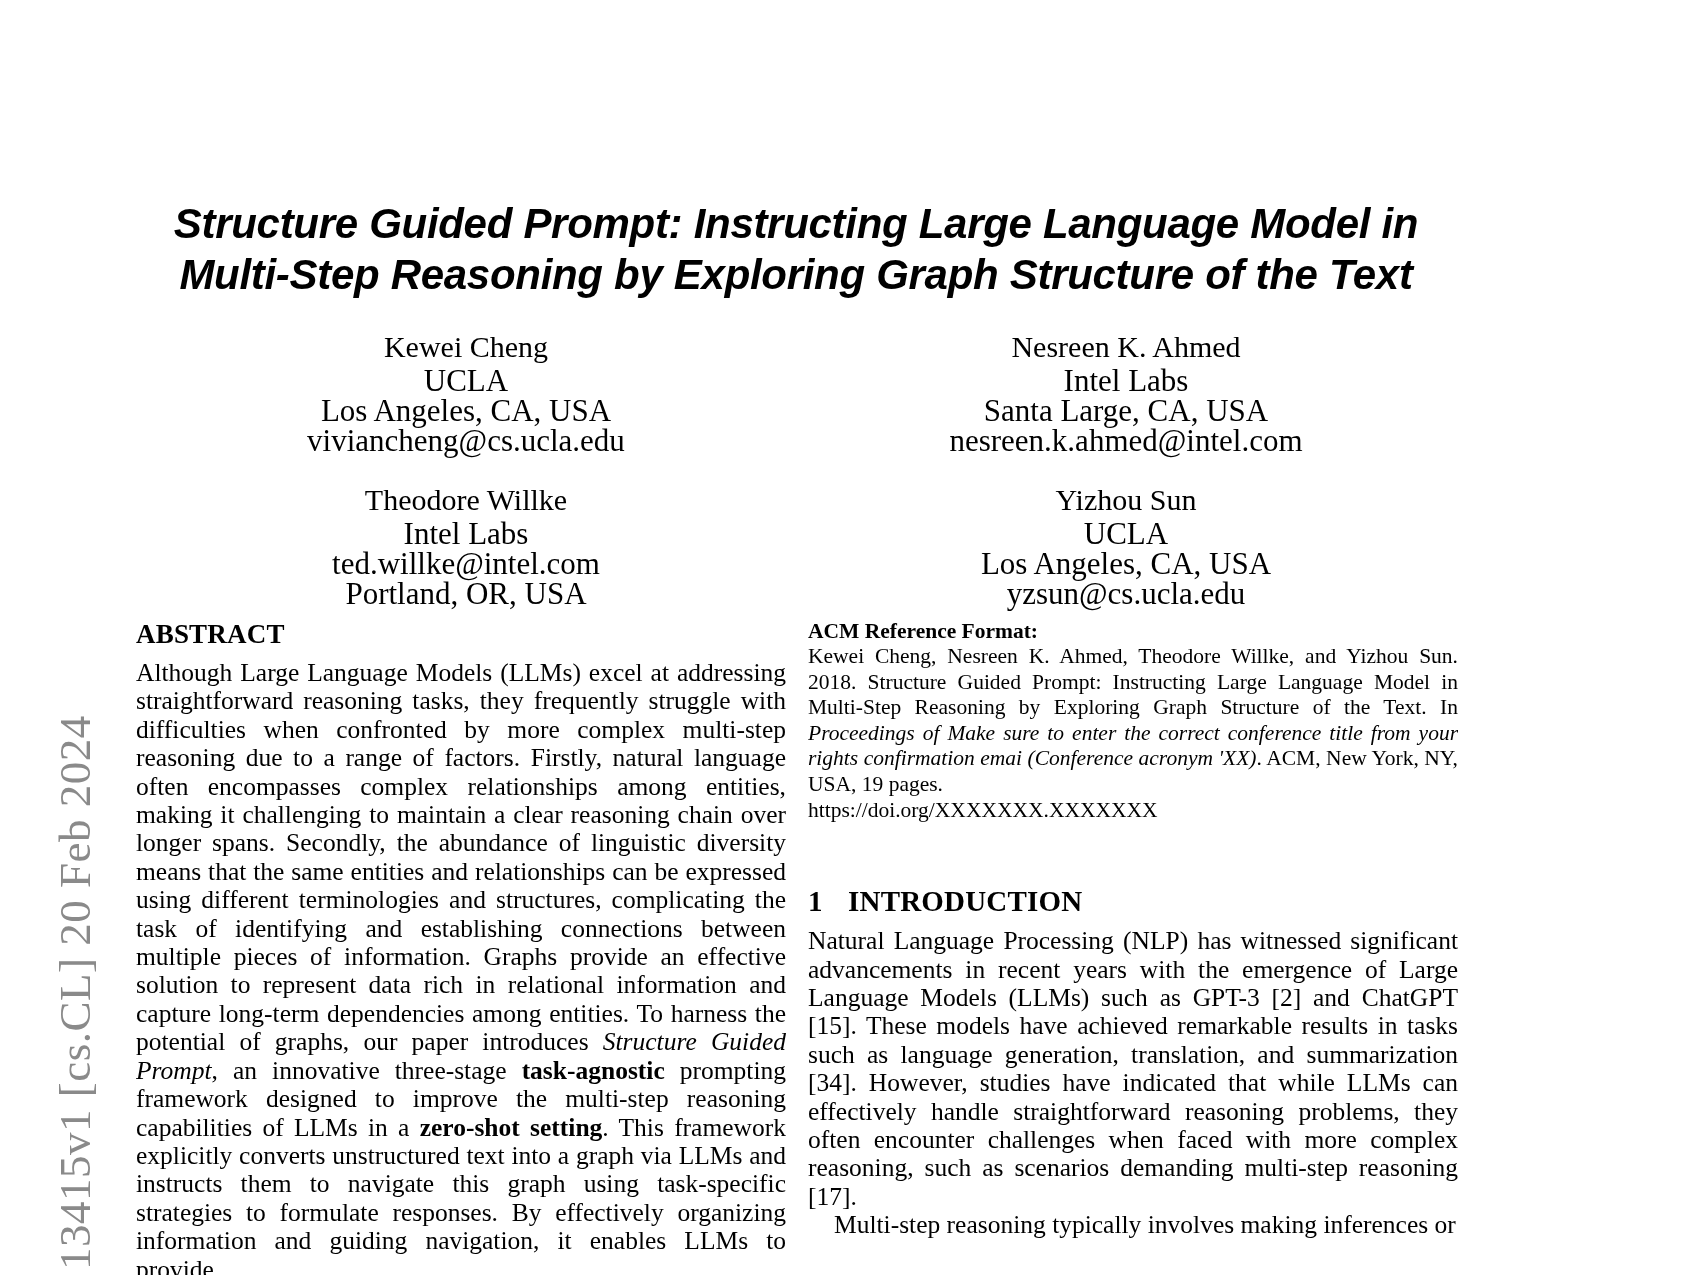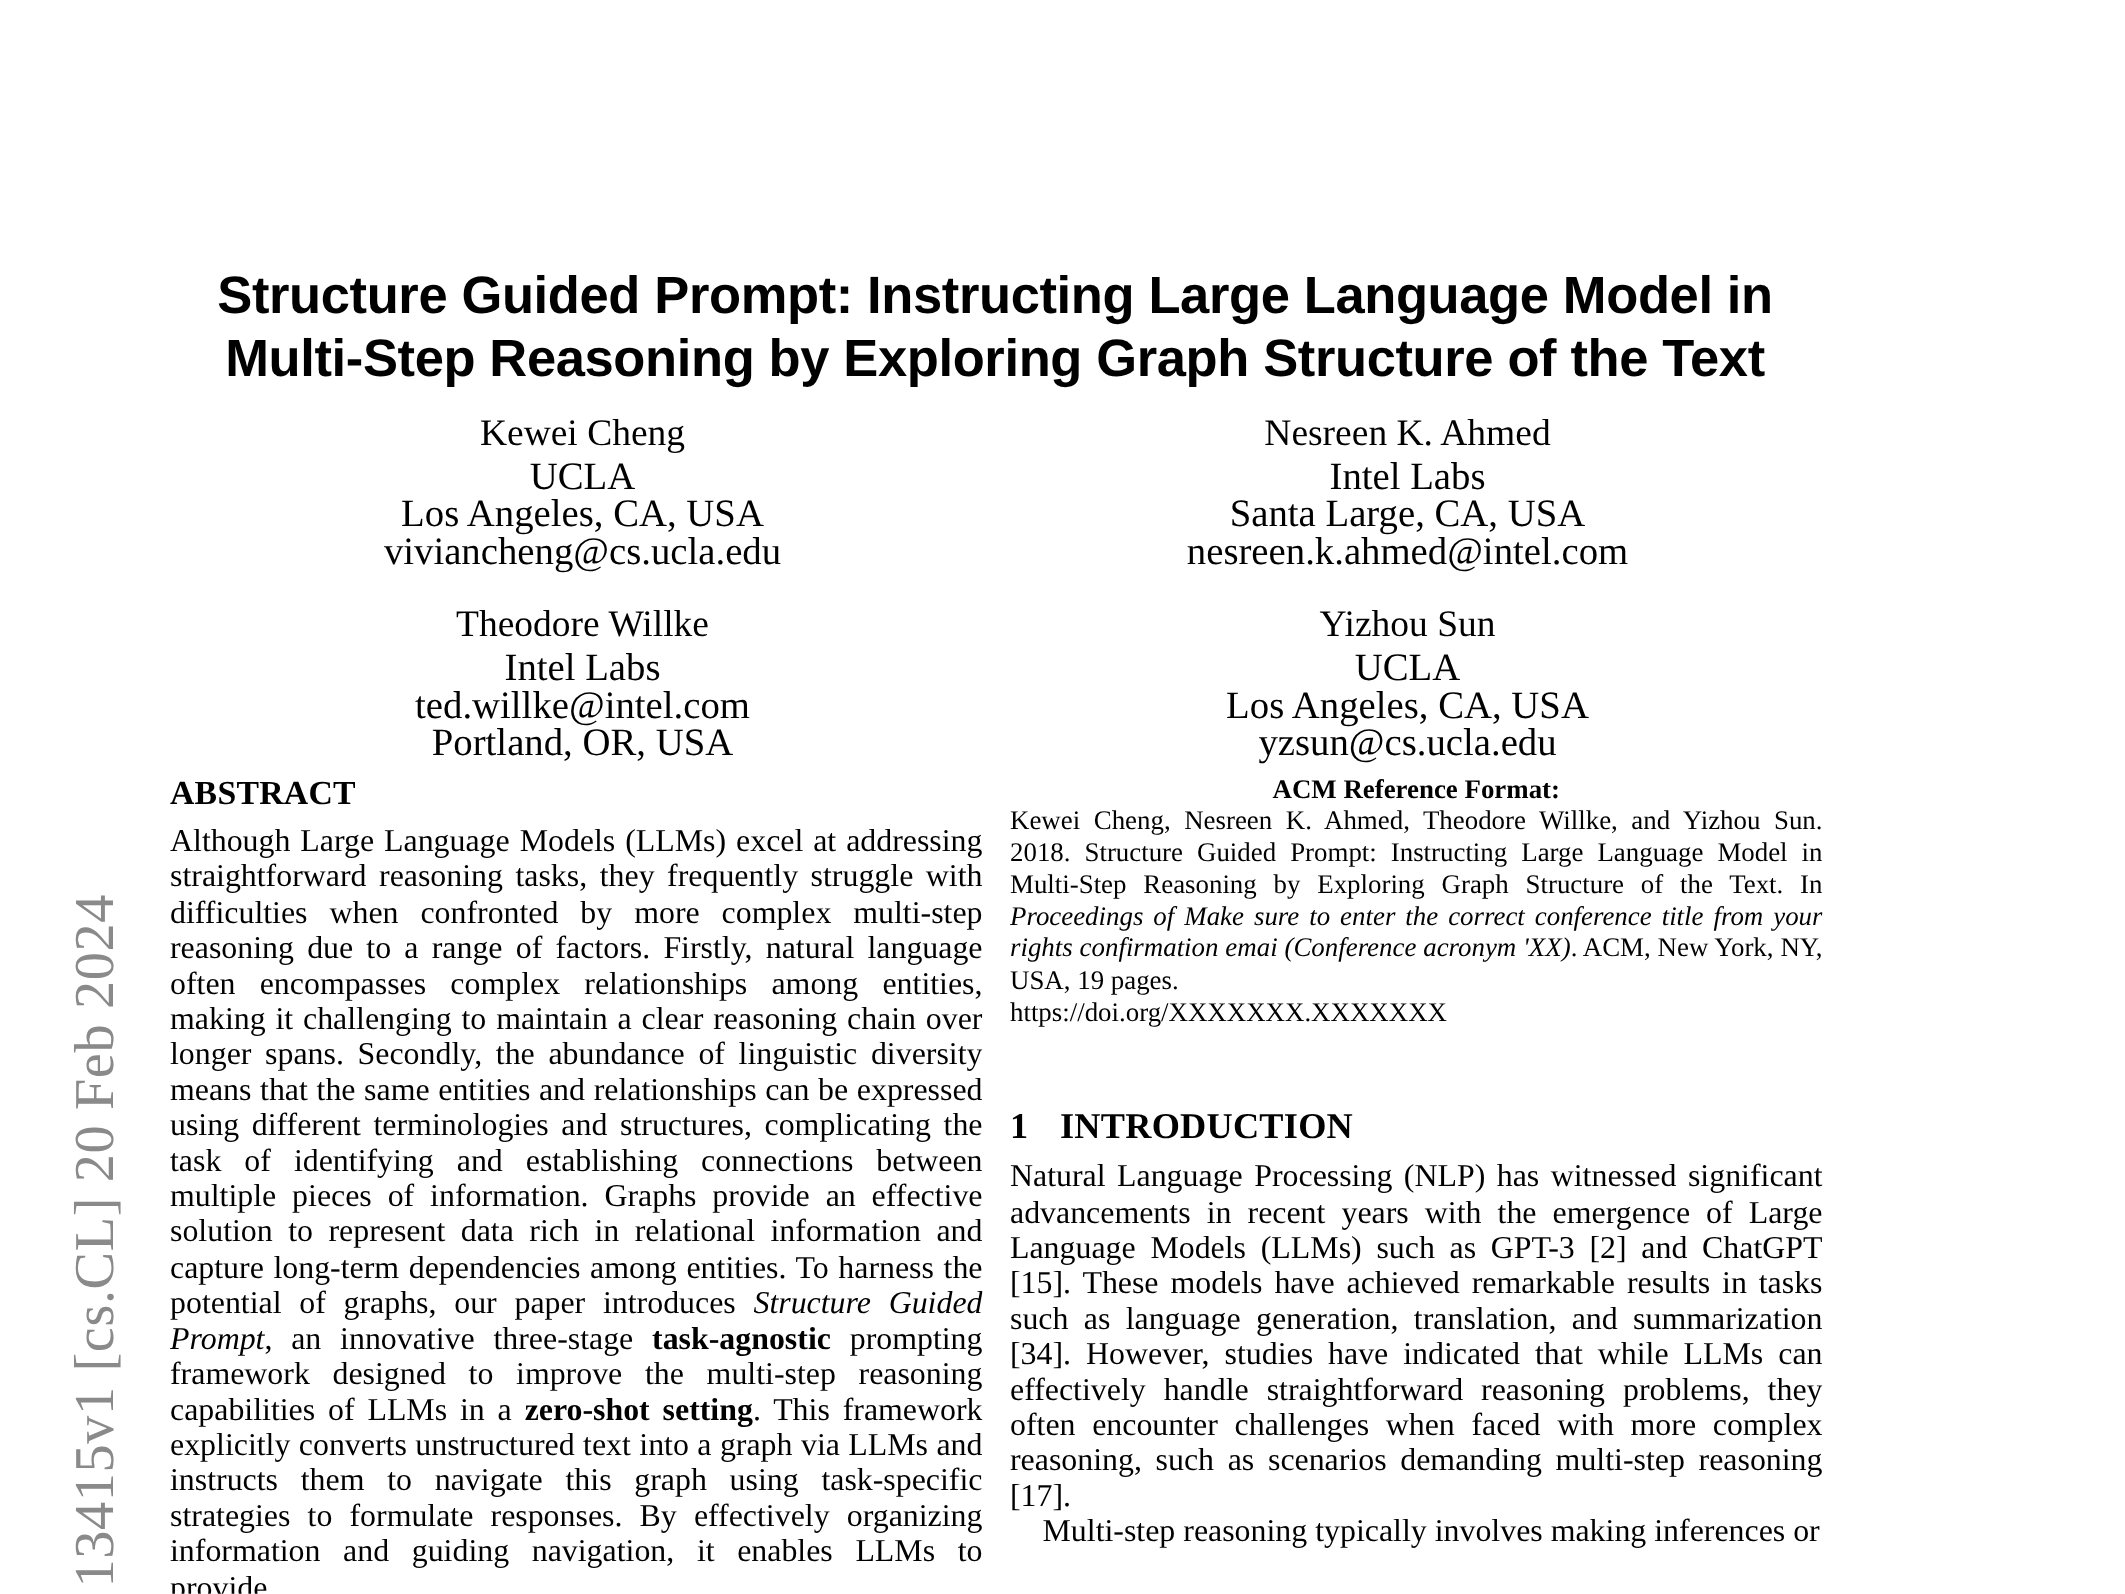--- a/index.html
+++ b/index.html
@@ -47,23 +47,24 @@
     left: 0;
     top: 0;
     width: 1700px;
     height: 1275px;
   }
 
   
   #title-block {
     position: absolute;
     left: 136px;
-    top: 210px;
+    top: 198px;
     width: 1320px;
     text-align: center;
+    font-style: italic;
   }
   #paper-title {
     font-family: "Liberation Sans Narrow", "Liberation Sans", sans-serif;
     font-weight: bold;
     font-size: 42px;
     line-height: 51px;
     letter-spacing: -0.3px;
     color: #000;
     margin: 0;
   }
@@ -134,21 +135,20 @@
     margin: 0;
     hyphens: manual;
   }
   p.body.indent { text-indent: 26px; }
 
   .refhead {
     font-weight: bold;
     font-size: 21.5px;
     line-height: 26px;
     margin: 0;
-    text-align: center;
   }
   p.ref {
     font-size: 21.5px;
     line-height: 25.6px;
     text-align: justify;
     margin: 0;
   }
   .gap-intro { height: 62px; }
 
   i { font-style: italic; }

